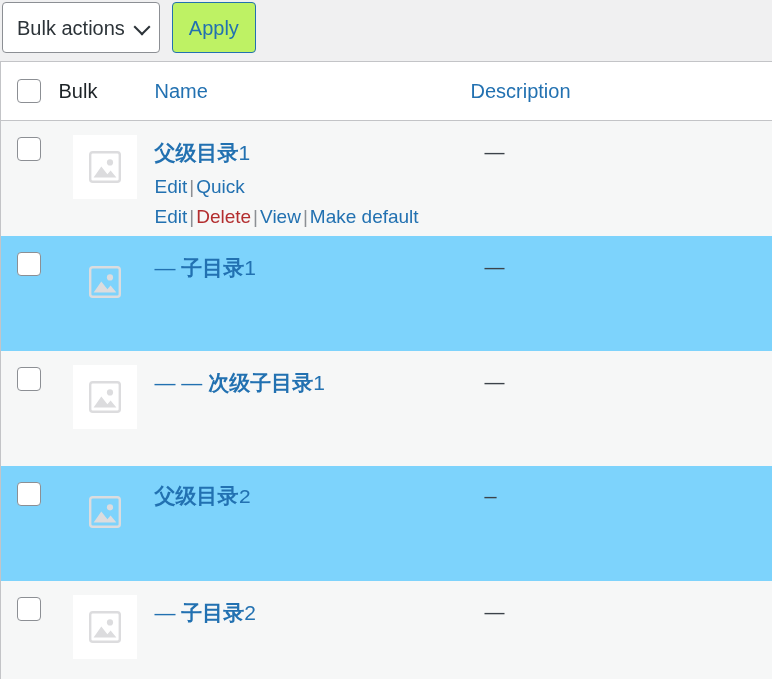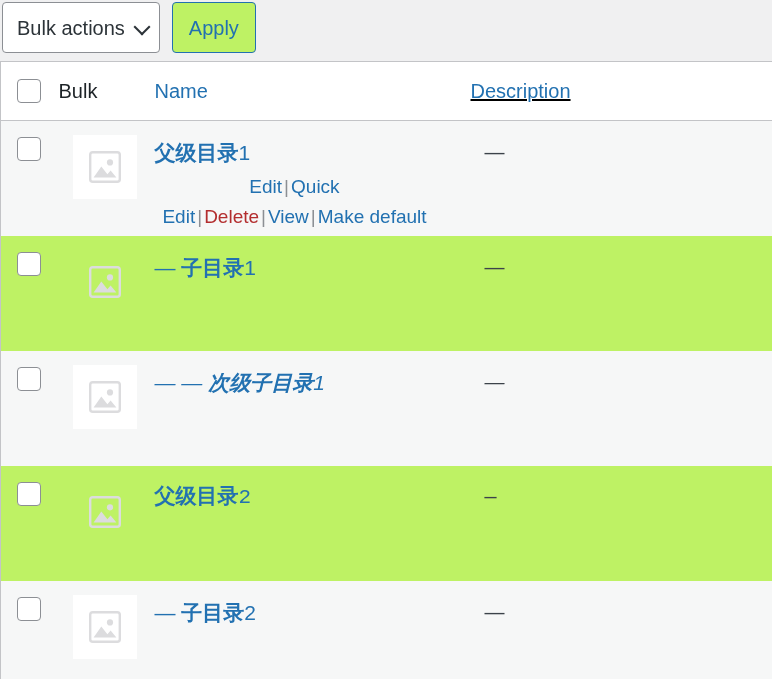--- a/index.html
+++ b/index.html
@@ -83,36 +83,36 @@
     text-align: left;
     vertical-align: middle;
     padding: 0;
     height: 59px;
     font-weight: normal;
     font-size: 20px;
   }
   .col-cb      { width: 58px;  padding-left: 16px !important; }
   .col-image   { width: 96px;  }
   .col-name    { width: 316px; margin-left: 24px; }
-  .col-desc    { width: 302px; text-decoration: underline; }
+  .col-desc    { width: 302px; }
 
   .th-label { color: #1d2327; font-size: 20px; }
   .th-link  { color: #2271b1; font-size: 20px; text-decoration: none; cursor: pointer; }
 
   .wp-list-table tbody td {
     padding: 0;
     vertical-align: top;
     border: 0;
   }
   tr.striped > td { background: #f6f7f7; }
-  tr.plain   > td { background: #bef264; }
+  tr.plain   > td { background: #7dd3fc; }
 
   .row-1 td { height: 115px; }
   .row-2 td { height: 115px; }
-  .row-3 td { height: 115px; font-style: italic; }
+  .row-3 td { height: 115px; }
   .row-4 td { height: 115px; font-family: Liberation Mono, monospace; }
   .row-5 td { height: 104px; }
 
   
   .cb-cell { padding-left: 16px !important; padding-top: 16px !important; }
   .cb {
     width: 24px; height: 24px;
     border: 1px solid #8c8f94;
     border-radius: 4px;
     background: #fff;
@@ -142,21 +142,20 @@
   }
   .name-link .suffix { font-weight: normal; }
   .dash-prefix { color: #2271b1; font-weight: normal; }
 
   .row-actions {
     margin-top: 6px;
     font-size: 19px;
     line-height: 1.55;
     color: #8c8f94;
     max-width: 280px;
-    text-align: center;
   }
   .row-actions a { color: #2271b1; text-decoration: none; cursor: pointer; }
   .row-actions a.delete { color: #b32d2e; }
   .row-actions .sep { color: #8c8f94; padding: 0 2px; }
 
   
   .desc-cell { padding-top: 20px !important; padding-left: 14px !important; }
   .em-dash { color: #3c434a; font-size: 20px; }
 </style>
 </head>

